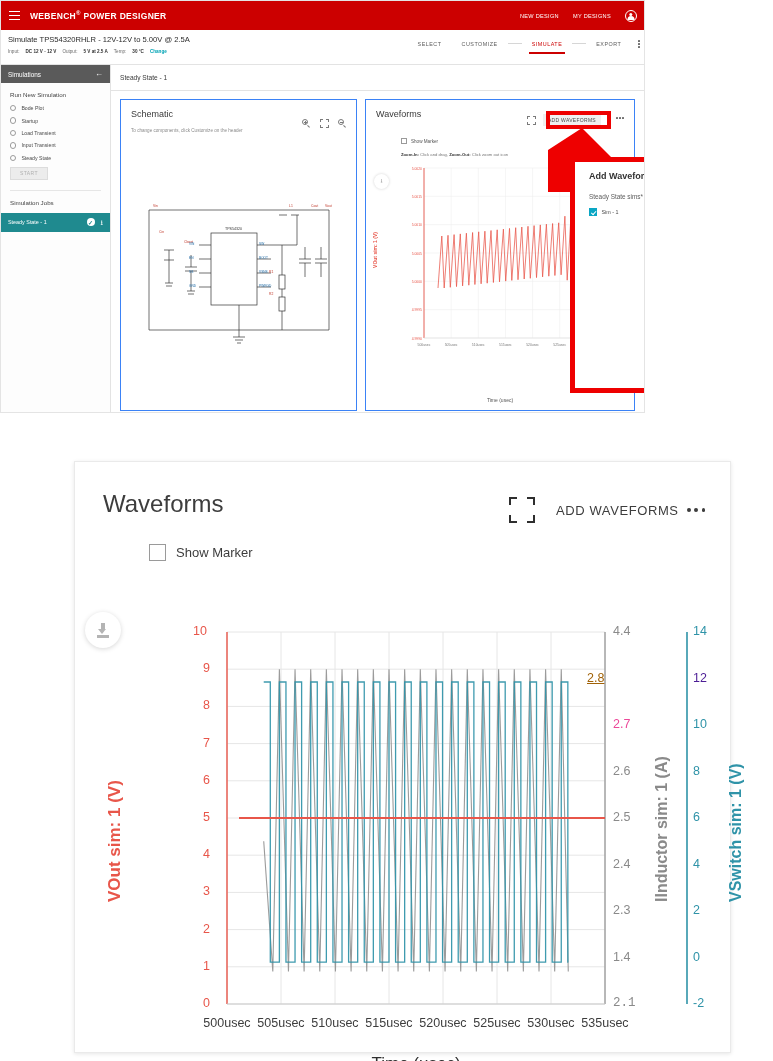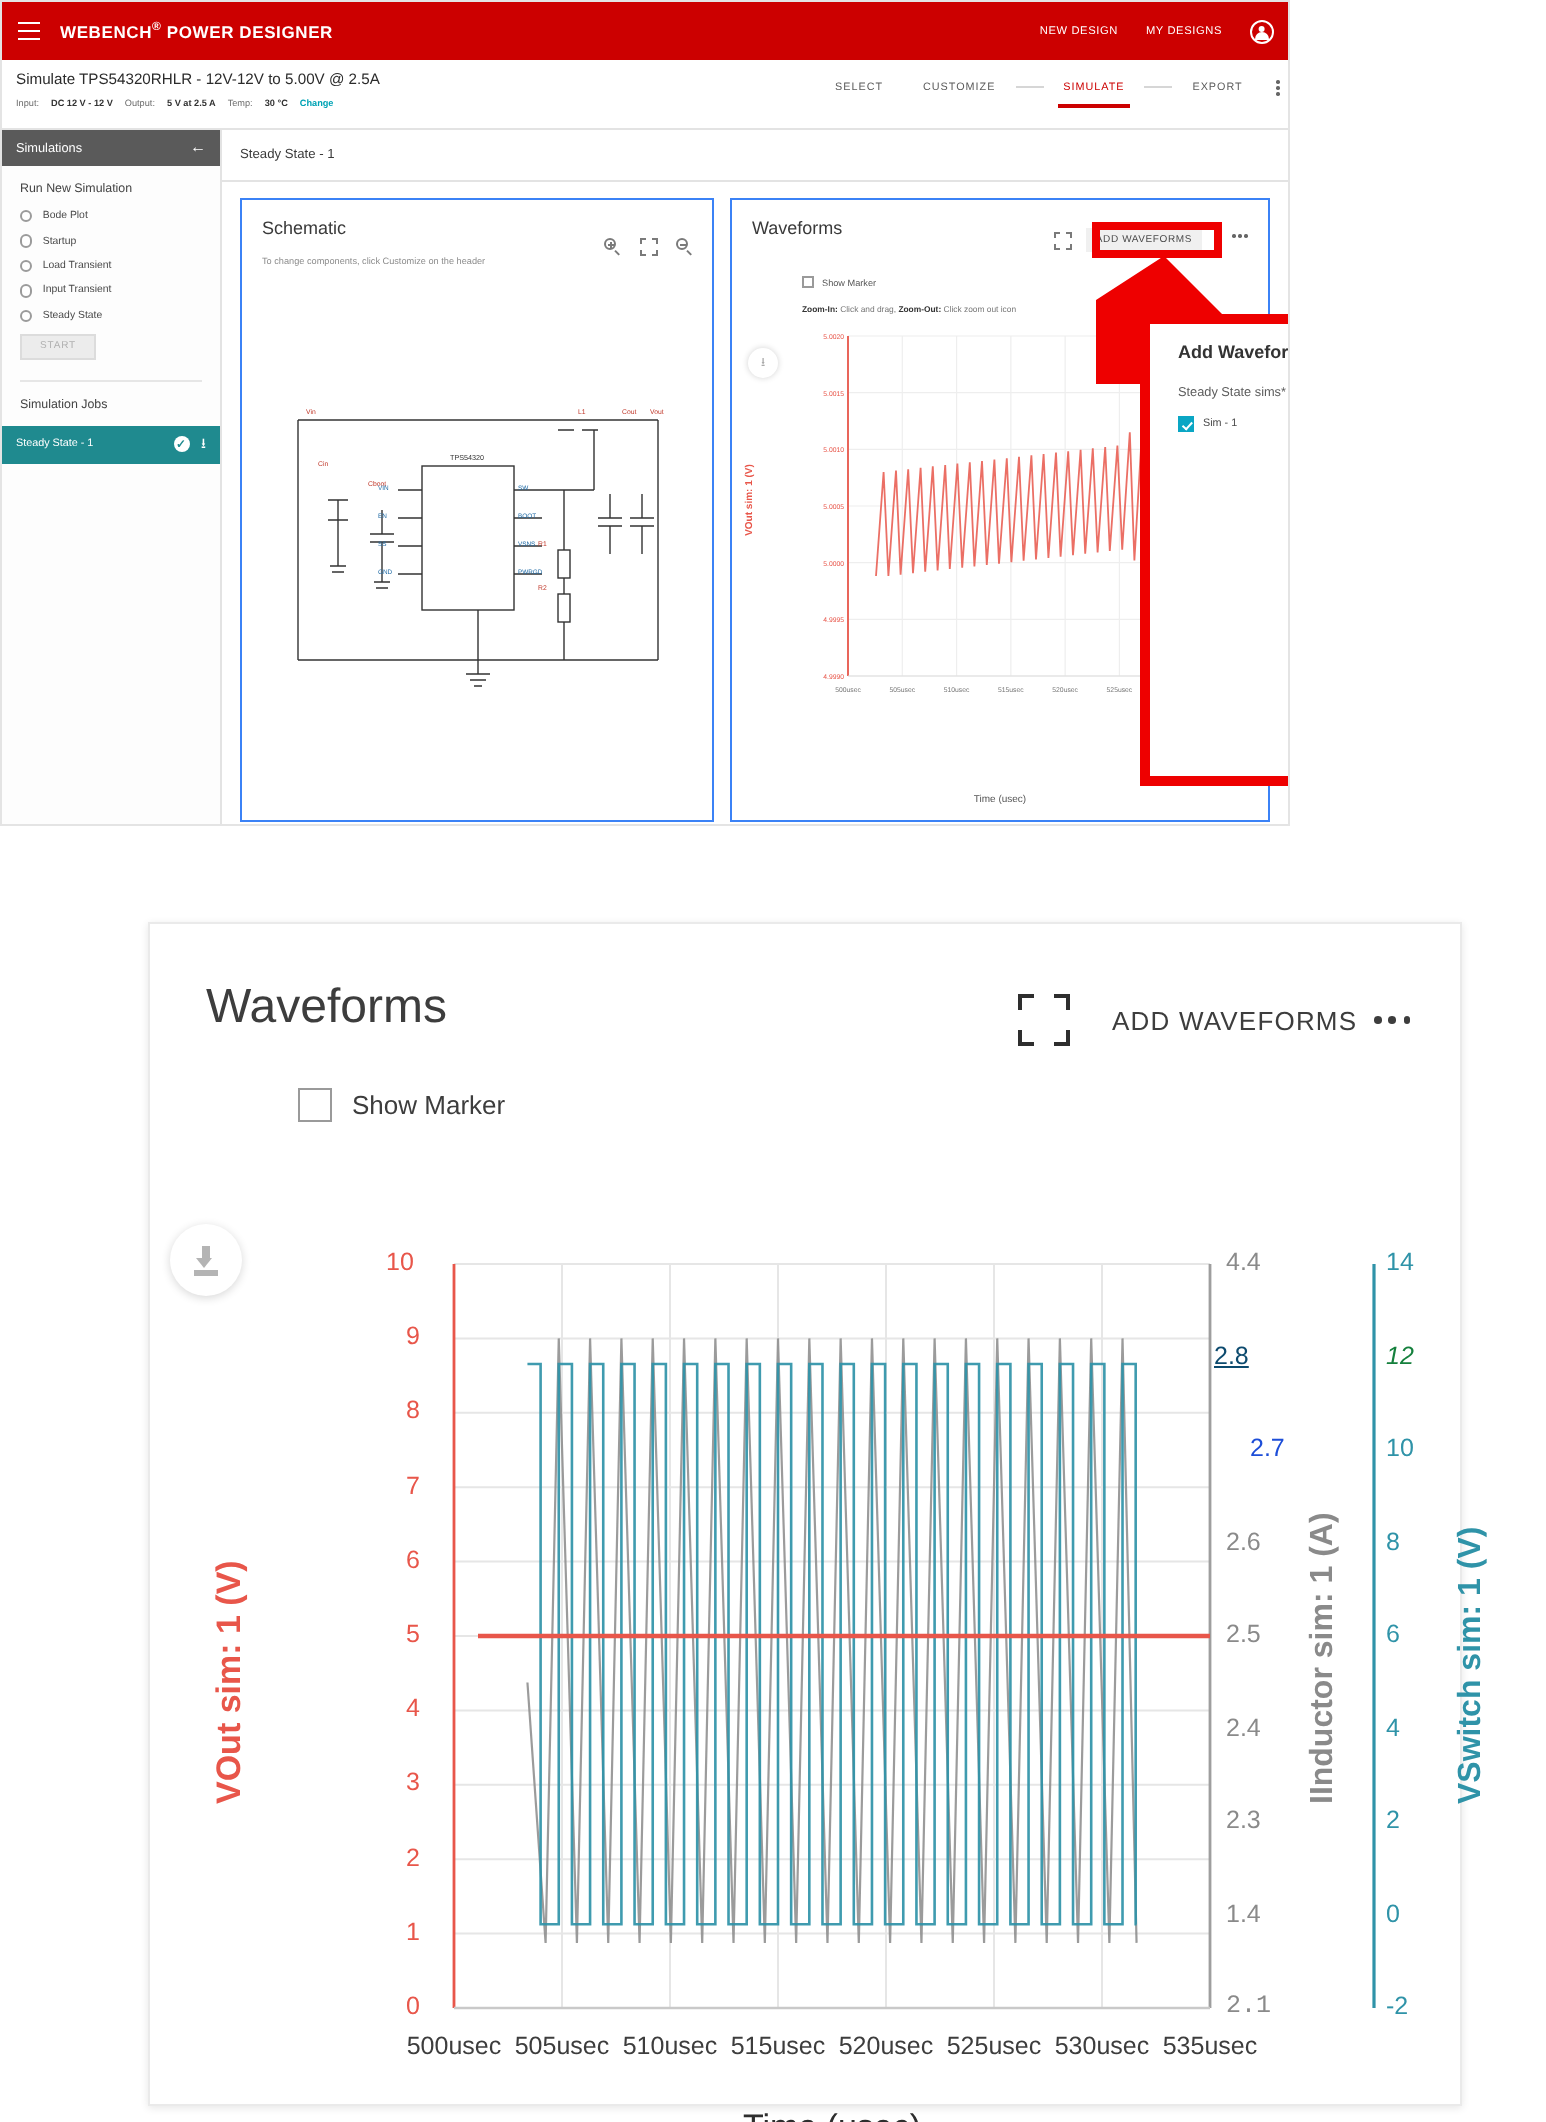--- a/index.html
+++ b/index.html
@@ -558,31 +558,31 @@
         <div class="tick-lbl" style="left:128px; top:133.60000000000002px; color:#e8564a;">7</div>
         <div class="tick-lbl" style="left:128px; top:96.39999999999998px; color:#e8564a;">8</div>
         <div class="tick-lbl" style="left:128px; top:59.19999999999999px; color:#e8564a;">9</div>
         <div class="tick-lbl" style="left:118px; top:22px; color:#e8564a;">10</div>
         <div class="tick-lbl" style="left:538px; top:394px; color:#8a8a8a;font-family:Liberation Mono, monospace;">2.1</div>
         <div class="tick-lbl" style="left:538px; top:347.49999999999994px; color:#8a8a8a;">1.4</div>
         <div class="tick-lbl" style="left:538px; top:301.0000000000001px; color:#8a8a8a;">2.3</div>
         <div class="tick-lbl" style="left:538px; top:254.50000000000006px; color:#8a8a8a;">2.4</div>
         <div class="tick-lbl" style="left:538px; top:208px; color:#8a8a8a;">2.5</div>
         <div class="tick-lbl" style="left:538px; top:161.49999999999997px; color:#8a8a8a;">2.6</div>
-        <div class="tick-lbl" style="left:550px; top:114.99999999999989px; color:#1d4ed8;">2.7</div>
-        <div class="tick-lbl" style="left:532px; top:68.50000000000006px; color:#0c4a6e;text-decoration:underline;">2.8</div>
+        <div class="tick-lbl" style="left:538px; top:114.99999999999989px; color:#ec4899;">2.7</div>
+        <div class="tick-lbl" style="left:512px; top:68.50000000000006px; color:#a16207;text-decoration:underline;">2.8</div>
         <div class="tick-lbl" style="left:538px; top:22px; color:#8a8a8a;">4.4</div>
         <div class="tick-lbl" style="left:618px; top:394px; color:#2f93a8;">-2</div>
         <div class="tick-lbl" style="left:618px; top:347.5px; color:#2f93a8;">0</div>
         <div class="tick-lbl" style="left:618px; top:301px; color:#2f93a8;">2</div>
         <div class="tick-lbl" style="left:618px; top:254.5px; color:#2f93a8;">4</div>
         <div class="tick-lbl" style="left:618px; top:208px; color:#2f93a8;">6</div>
         <div class="tick-lbl" style="left:618px; top:161.5px; color:#2f93a8;">8</div>
         <div class="tick-lbl" style="left:618px; top:115px; color:#2f93a8;">10</div>
-        <div class="tick-lbl" style="left:618px; top:68.5px; color:#15803d;font-style:italic;">12</div>
+        <div class="tick-lbl" style="left:618px; top:68.5px; color:#4c1d95;">12</div>
         <div class="tick-lbl" style="left:618px; top:22px; color:#2f93a8;">14</div>
         <div class="xtick-lbl" style="left:119px; top:414px; width:66px; text-align:center;">500usec</div>
         <div class="xtick-lbl" style="left:173px; top:414px; width:66px; text-align:center;">505usec</div>
         <div class="xtick-lbl" style="left:227px; top:414px; width:66px; text-align:center;">510usec</div>
         <div class="xtick-lbl" style="left:281px; top:414px; width:66px; text-align:center;">515usec</div>
         <div class="xtick-lbl" style="left:335px; top:414px; width:66px; text-align:center;">520usec</div>
         <div class="xtick-lbl" style="left:389px; top:414px; width:66px; text-align:center;">525usec</div>
         <div class="xtick-lbl" style="left:443px; top:414px; width:66px; text-align:center;">530usec</div>
         <div class="xtick-lbl" style="left:497px; top:414px; width:66px; text-align:center;">535usec</div>
         <div style="position:absolute;left:30px;top:300px;color:#e8564a;font-size:17px;font-weight:bold;white-space:nowrap;transform:rotate(-90deg);transform-origin:left top;">VOut sim: 1 (V)</div>

